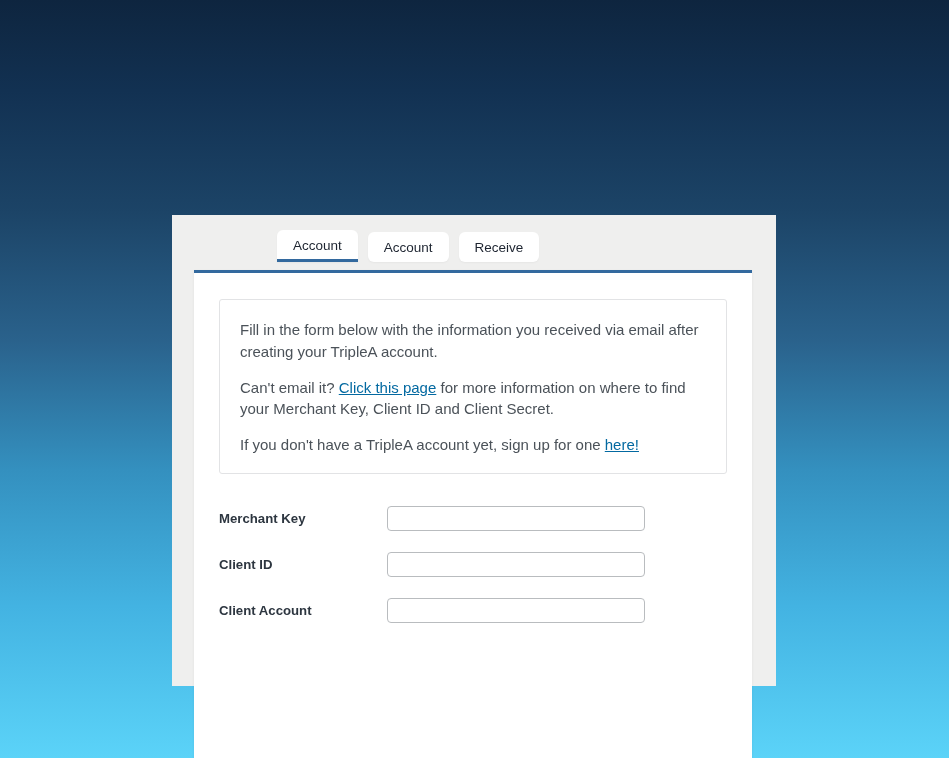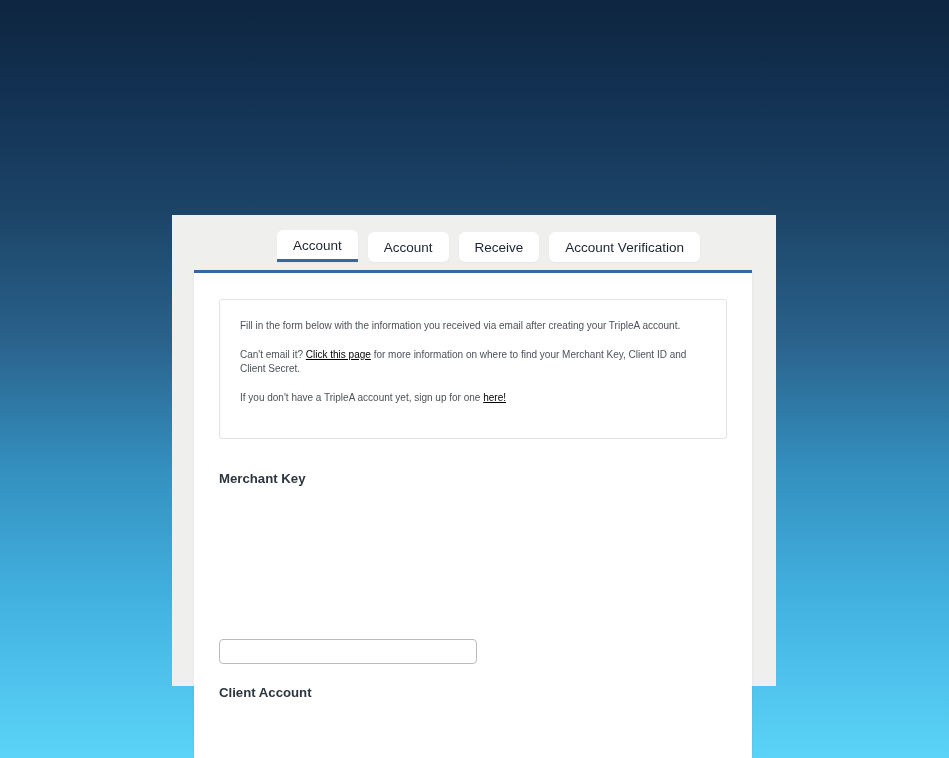--- a/index.html
+++ b/index.html
@@ -102,40 +102,40 @@
   
   .infobox {
     border: 1px solid #e2e3e5;
     border-radius: 3px;
     background: #ffffff;
     padding: 19px 20px 17px 20px;
     box-sizing: border-box;
   }
   .infobox p {
     margin: 0 0 14px 0;
-    font-size: 10px;
+    font-size: 15px;
     line-height: 1.45;
     color: #4b5259;
   }
   .infobox p:last-child {
-    margin-bottom: 16px;
+    margin-bottom: 0;
   }
   .infobox a {
-    color: #000000;
+    color: #0369a1;
     text-decoration: underline;
   }
 
   
   .form {
     padding: 32px 25px 0 25px;
   }
   .form-row {
     display: flex;
+    align-items: center;
     margin-bottom: 21px;
-    flex-direction: column;
   }
   .form-label {
     width: 168px;
     flex: 0 0 168px;
     font-size: 13.2px;
     font-weight: bold;
     color: #2d3640;
   }
   .form-input {
     width: 258px;
@@ -156,38 +156,41 @@
 
 <div class="page">
 
 
   <div class="card">
 
     <div class="tabs">
       <button class="tab active">Account</button>
       <button class="tab">Account</button>
       <button class="tab">Receive</button>
-      <button class="tab">Account Verification</button>
     </div>
 
     <div class="panel">
       <div class="panel-inner">
 
         <div class="infobox">
           <p>Fill in the form below with the information you received via email after creating your TripleA account.</p>
           <p><span>Can't email it? </span><a href="#">Click this page</a><span> for more information on where to find your Merchant Key, Client ID and Client Secret.</span></p>
           <p><span>If you don't have a TripleA account yet, sign up for one </span><a href="#">here!</a></p>
         </div>
 
         <div class="form" style="padding-left:0;padding-right:0;">
           <div class="form-row">
             <label class="form-label">Merchant Key</label>
             <input class="form-input" type="text" value="" style="">
           </div>
           <div class="form-row">
+            <label class="form-label">Client ID</label>
+            <input class="form-input" type="text" value="" style="">
+          </div>
+          <div class="form-row">
             <label class="form-label">Client Account</label>
             <input class="form-input" type="text" value="" style="">
           </div>
         </div>
 
       </div>
     </div>
 
   </div>
 

